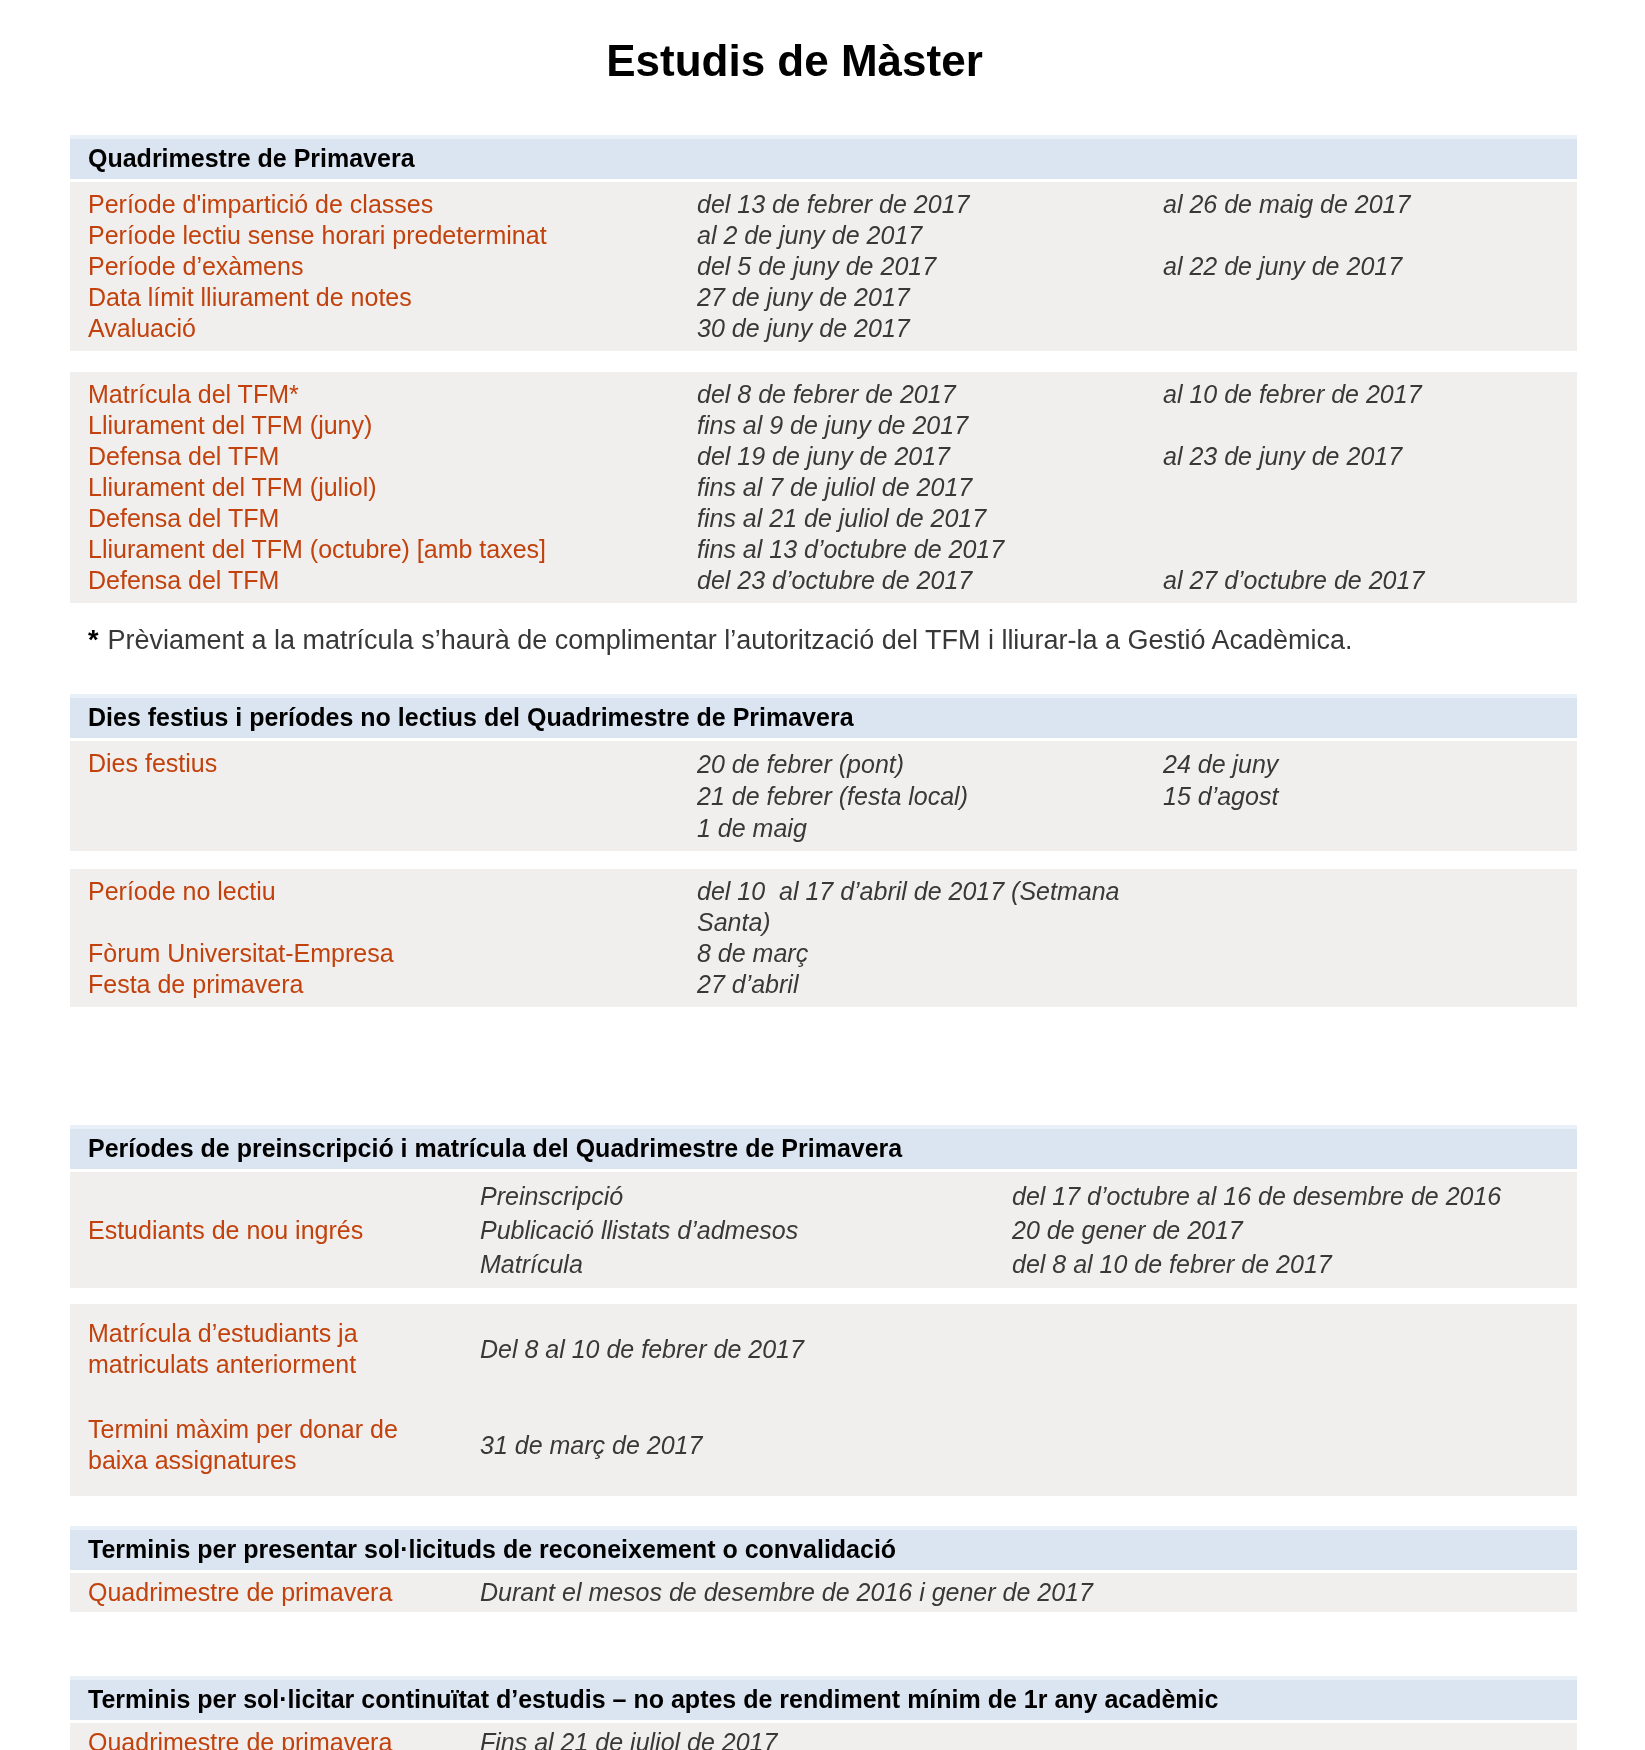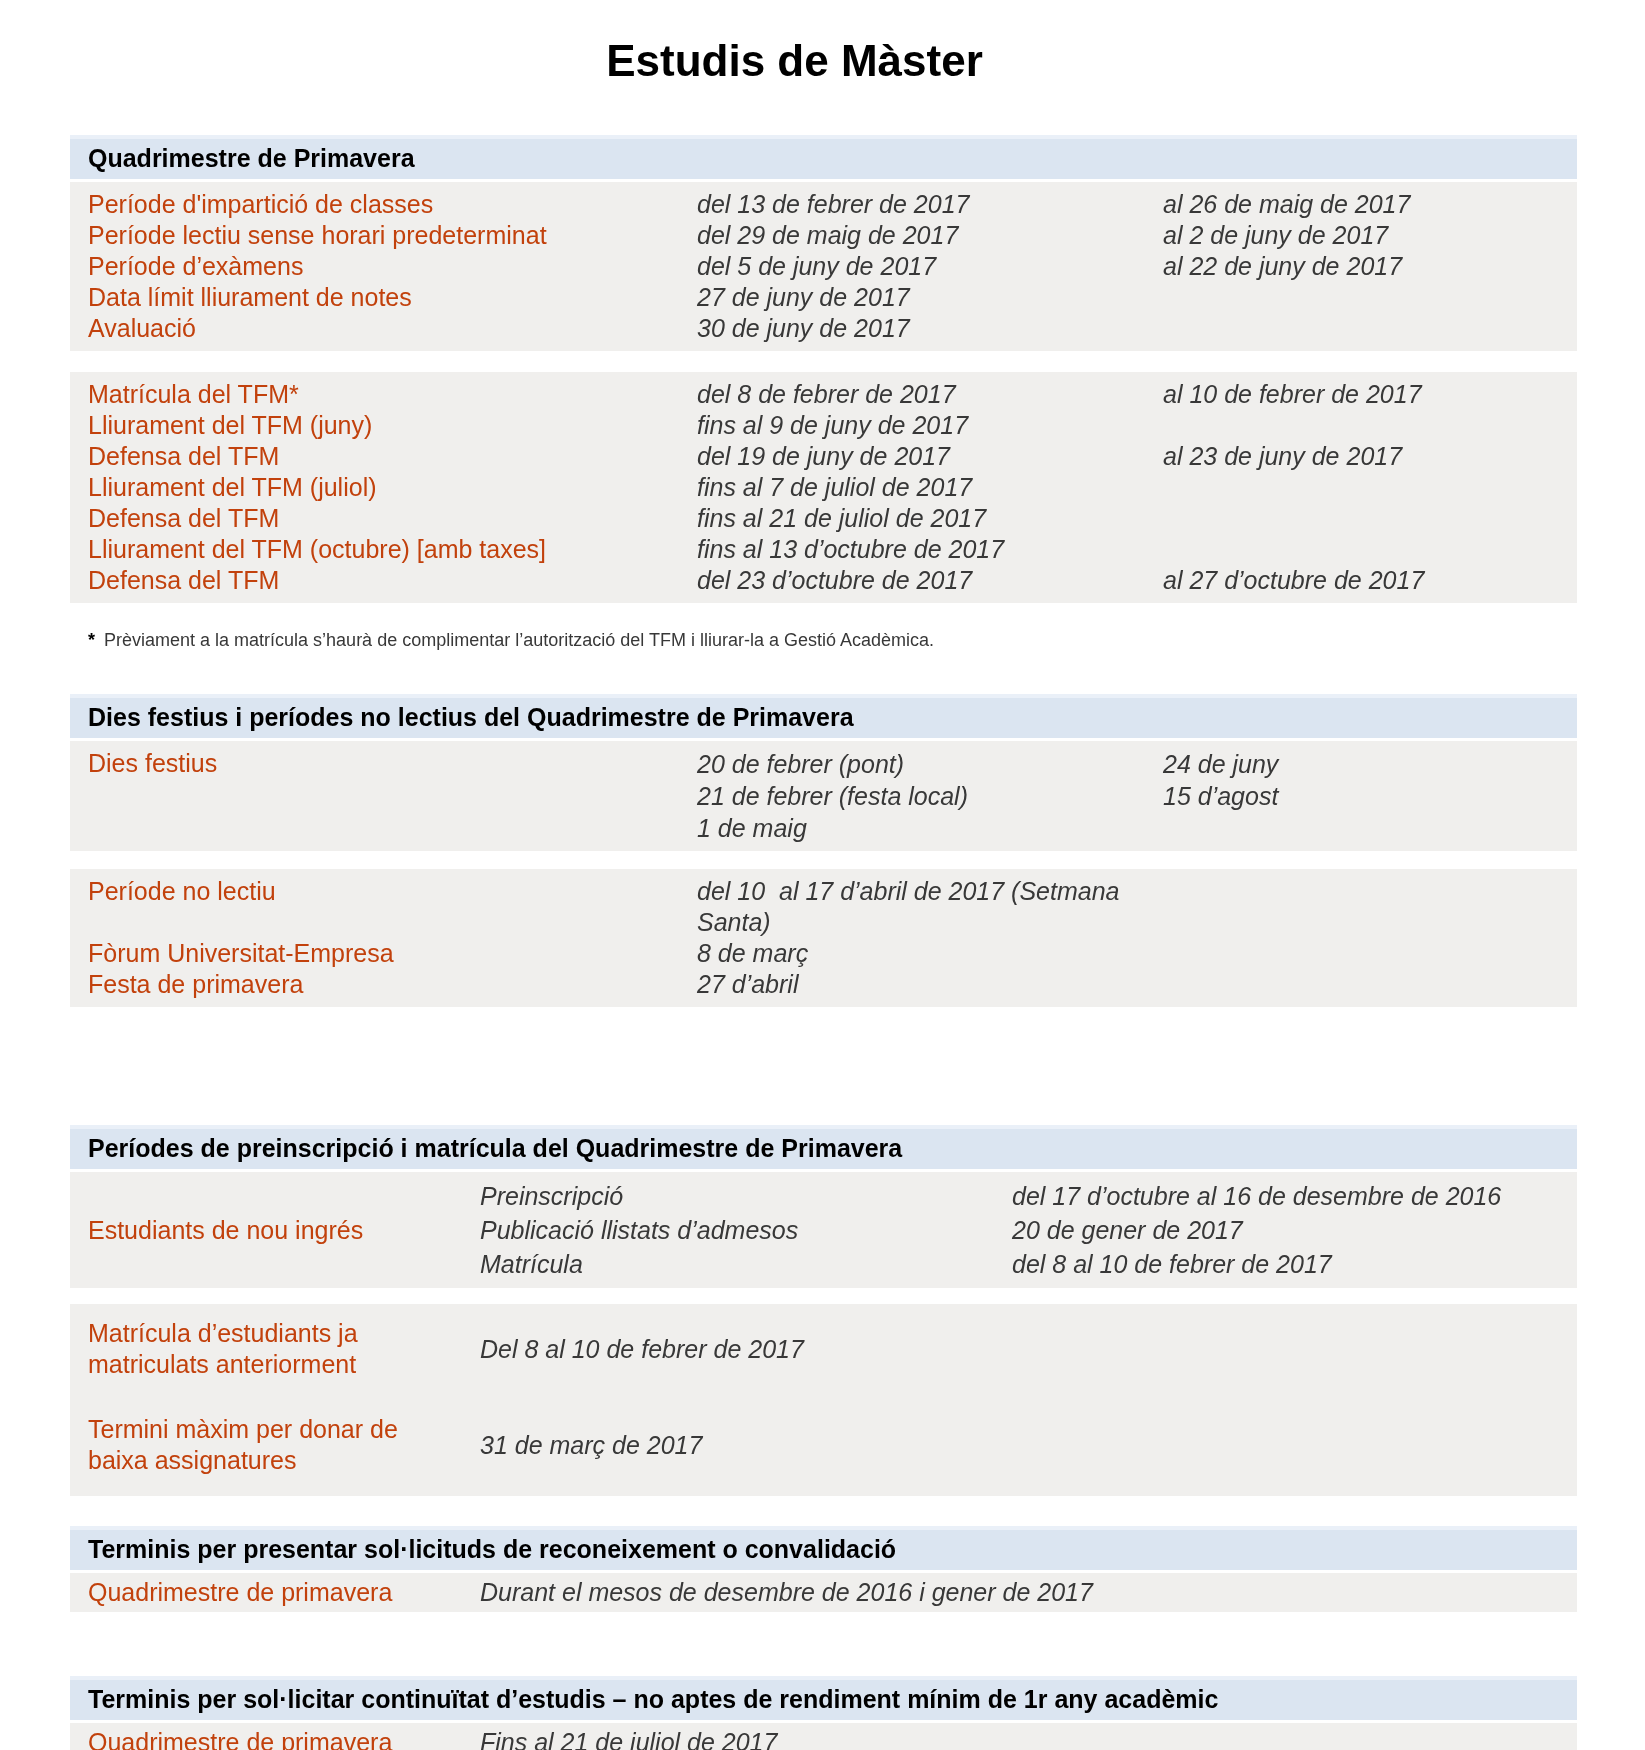--- a/index.html
+++ b/index.html
@@ -35,21 +35,21 @@
   .stack-32 div { line-height:32px; }
   .lh-34 { line-height:34px; }
   .r.center { align-items:center; }
   .lbl.wrap { max-width:345px; }
   .gap   { height:21px; }
   .gap-sm{ height:18px; }
   .gap-xs{ height:16px; }
   .spacer{ height:34px; }
   .footnote {
     margin:22px 68px 0 70px; padding-left:18px;
-    font-size:18px; line-height:31px; color:#383838;
+    font-size:27px; line-height:31px; color:#383838;
   }
   .fn-star { font-weight:bold; color:#000; margin-right:9px; }
 </style>
 </head>
 <body>
 
 <div class="page">
 
   <div class="title">Estudis de Màster</div>
 
@@ -57,21 +57,20 @@
     <div class="sec-header">Quadrimestre de Primavera</div>
 
     <div class="tbl">
       <div class="r cols-a">
         <div class="lbl">Període d'impartició de classes</div>
         <div class="val">del 13 de febrer de 2017</div>
         <div class="val">al 26 de maig de 2017</div>
       </div>
       <div class="r cols-a">
         <div class="lbl">Període lectiu sense horari predeterminat</div>
-        <div class="val">del 29 de maig de 2017</div>
         <div class="val">al 2 de juny de 2017</div>
       </div>
       <div class="r cols-a">
         <div class="lbl">Període d’exàmens</div>
         <div class="val">del 5 de juny de 2017</div>
         <div class="val">al 22 de juny de 2017</div>
       </div>
       <div class="r cols-a">
         <div class="lbl">Data límit lliurament de notes</div>
         <div class="val">27 de juny de 2017</div>

